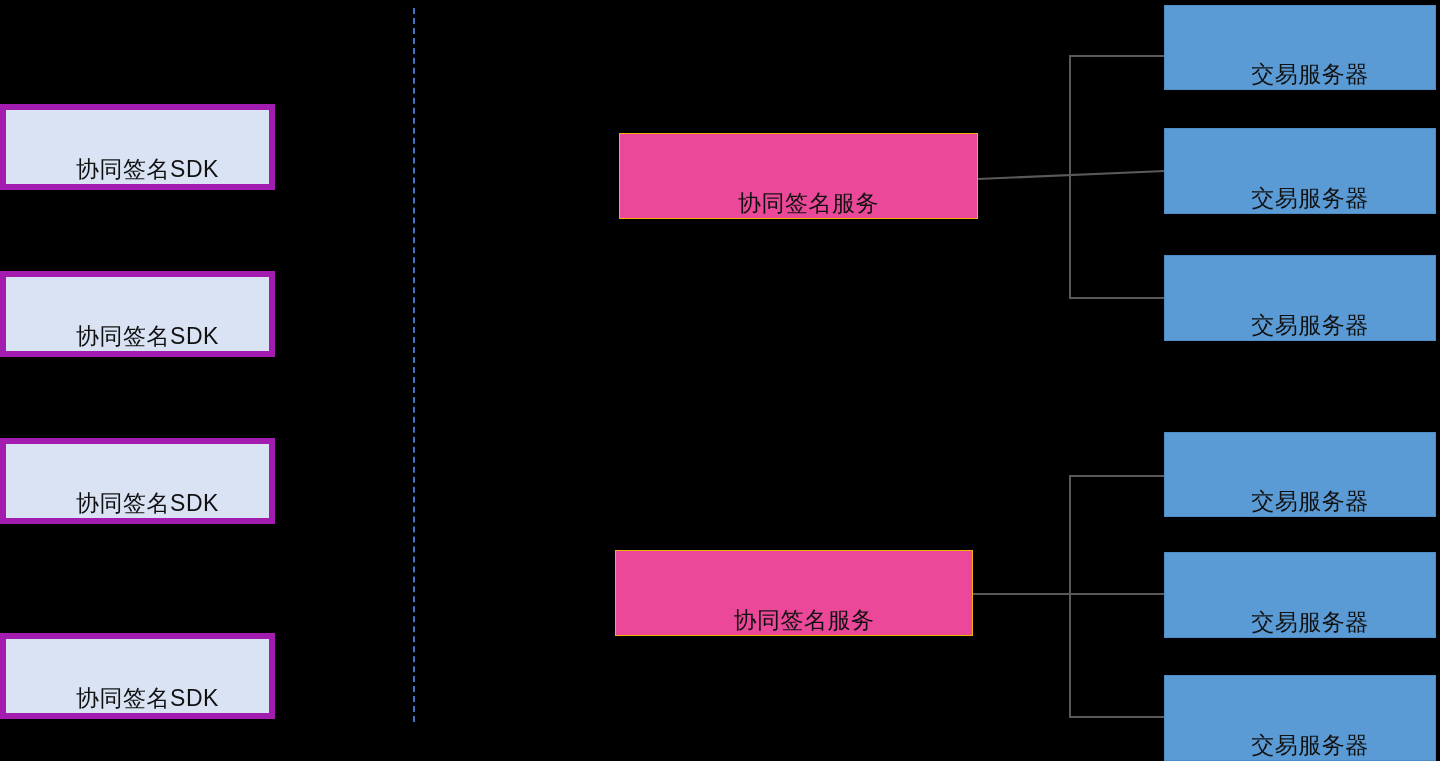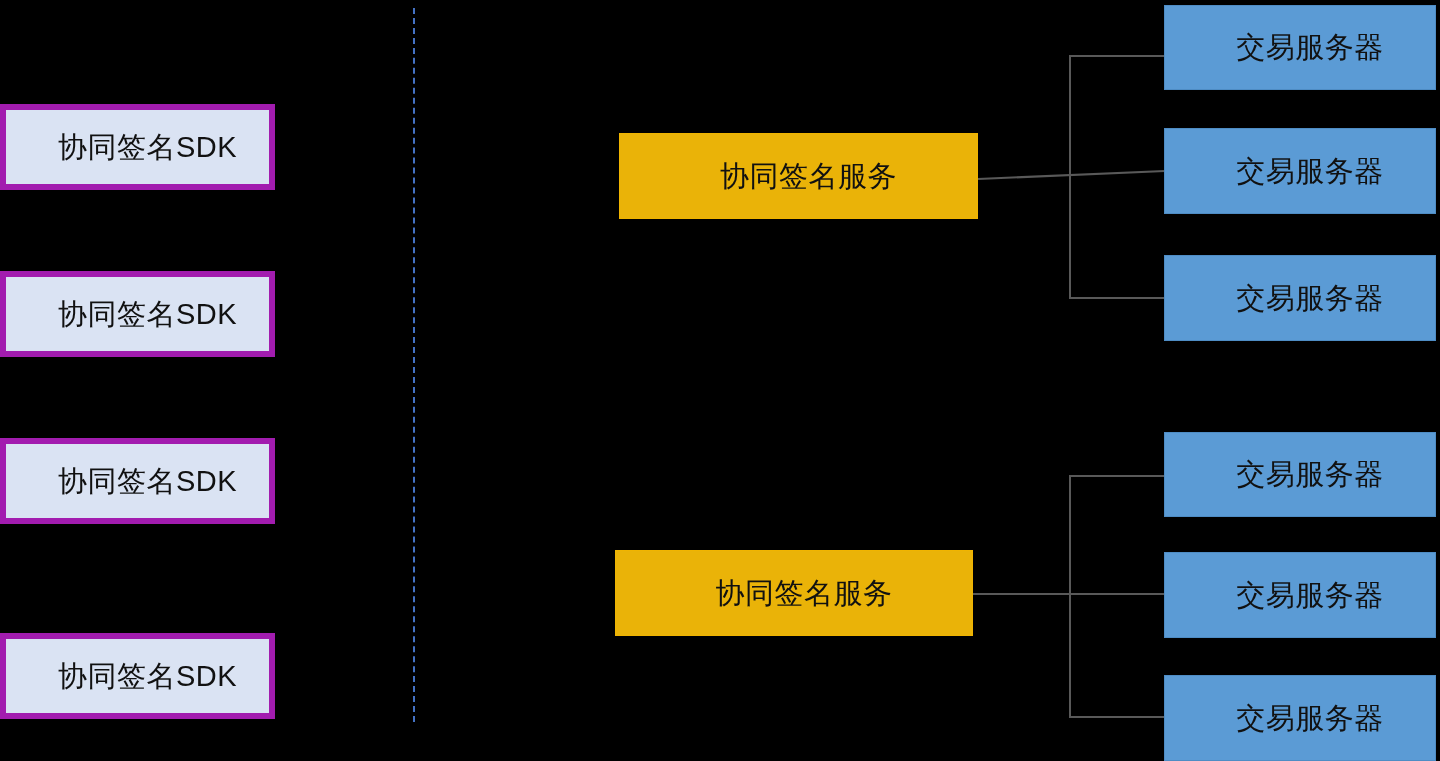--- a/index.html
+++ b/index.html
@@ -12,37 +12,37 @@
     width: 1440px;
     height: 761px;
     background: #000000;
     overflow: hidden;
     font-family: "Liberation Sans", "DejaVu Sans", sans-serif;
   }
   .node {
     position: absolute;
     box-sizing: border-box;
     display: flex;
-    align-items: center;
+    align-items: flex-end;
     justify-content: center;
     color: #111111;
-    font-size: 29px;
+    font-size: 23px;
     letter-spacing: 0.5px;
     line-height: 1.2;
     text-align: center;
     white-space: nowrap;
     user-select: none;
     padding-left: 20px;
   }
   .node-sdk {
     background: #dae3f3;
     border: 6px solid #a21caf;
   }
   .node-service {
-    background: #eab308;
+    background: #ec4899;
     border: 1px solid #f0b400;
   }
   .node-server {
     background: #5b9bd5;
     border: 1px solid #4e8cc4;
   }
   .divider {
     position: absolute;
     border-left: 2px dashed #4472c4;
     width: 0;

